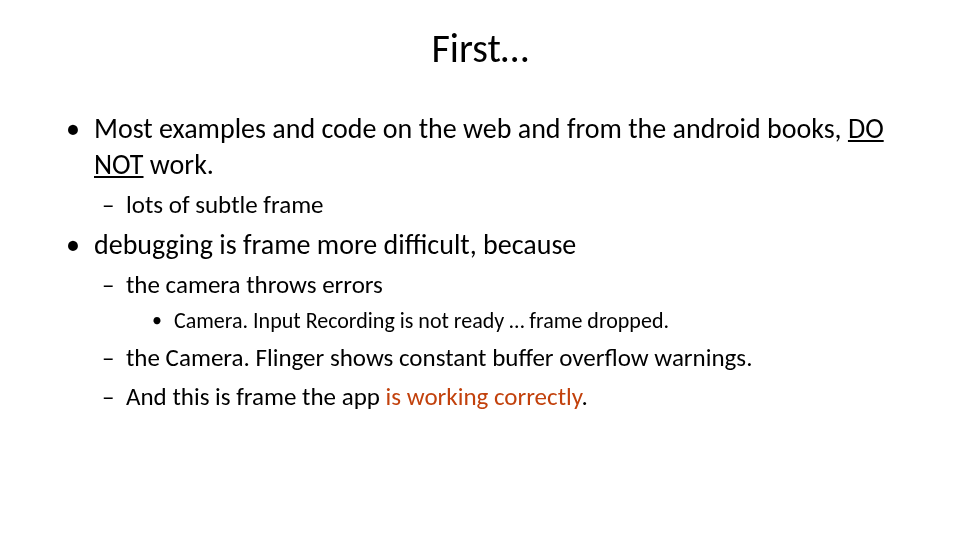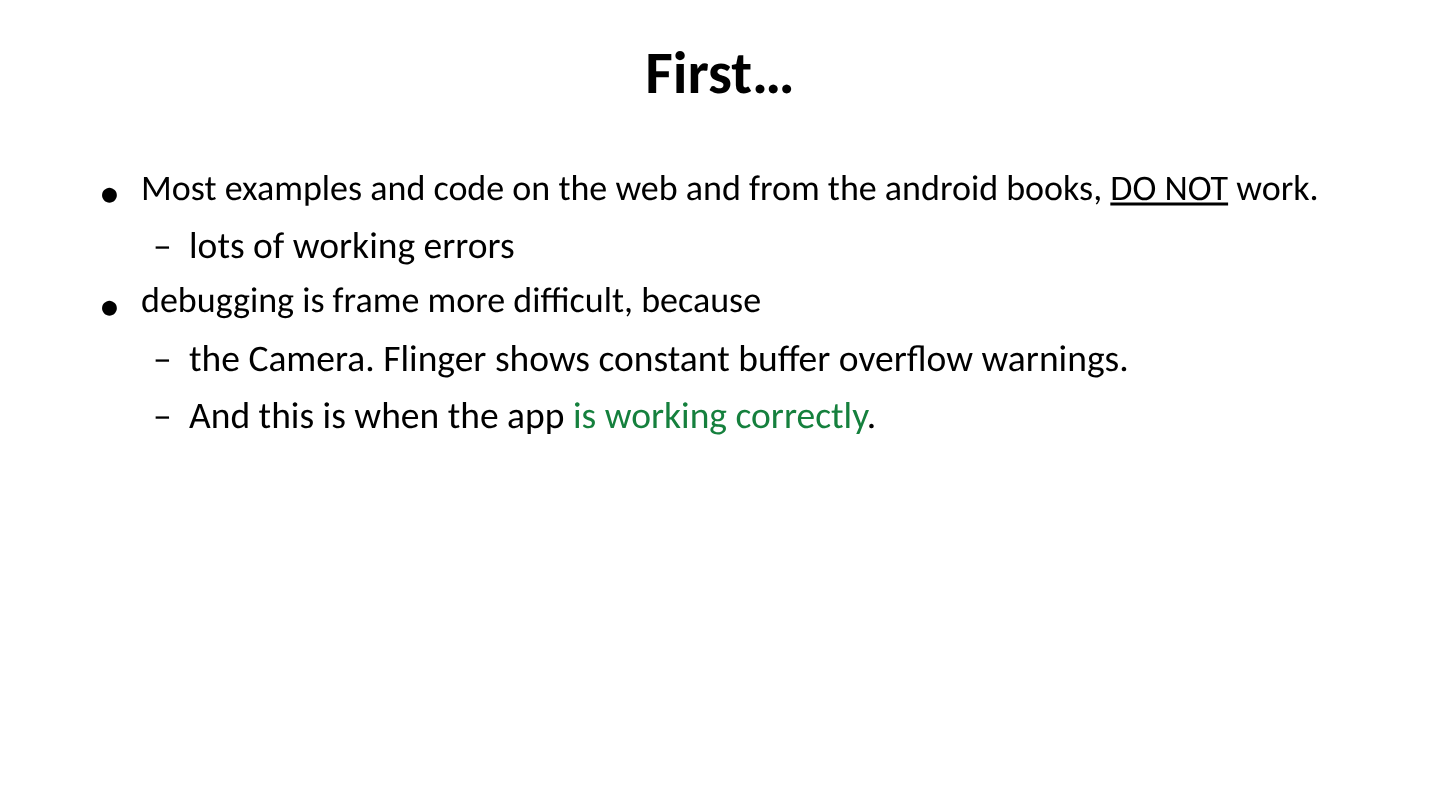--- a/index.html
+++ b/index.html
@@ -1,47 +1,53 @@
 <!DOCTYPE html>
 <html><head>
 <meta charset="utf-8">
 <style>
   * { box-sizing: border-box; margin: 0; padding: 0; }
   html, body { width: 960px; height: 540px; background: #fff; font-family: "Calibri", "Segoe UI", Arial, sans-serif; color: #000; }
   .slide { width: 960px; height: 540px; position: relative; padding: 0; }
-  .title { text-align: center; font-size: 40px; font-weight: 700; margin-top: 24px; margin-bottom: 38px; letter-spacing: 0; }
+  .title { text-align: center; font-size: 40px; font-weight: 400; margin-top: 24px; margin-bottom: 38px; letter-spacing: 0; }
   .content { padding: 0 56px 0 56px; }
   ul { list-style: none; }
-  .l1 { font-size: 24px; line-height: 1.28; margin-bottom: 6px; padding-left: 38px; position: relative; }
+  .l1 { font-size: 28px; line-height: 1.28; margin-bottom: 6px; padding-left: 38px; position: relative; }
   .l1::before { content: "•"; position: absolute; left: 10px; top: 0; font-size: 28px; }
   .l2 { font-size: 25px; line-height: 1.3; margin: 4px 0 6px 0; padding-left: 70px; position: relative; }
   .l2::before { content: "–"; position: absolute; left: 46px; top: 0; font-size: 25px; }
   .l3 { font-size: 22px; line-height: 1.3; margin: 2px 0 6px 0; padding-left: 118px; position: relative; }
   .l3::before { content: "•"; position: absolute; left: 96px; top: 0; font-size: 20px; }
   .do-not { text-decoration: underline; }
-  .red { color: #15803d; }
+  .red { color: #c2410c; }
 </style>
 </head>
 <body>
 <div class="slide">
 
   <h1 class="title">First…</h1>
 
   <div class="content">
     <ul>
       <li class="l1">
         <span>Most examples and code on the web and from the android books, </span><span class="do-not">DO NOT</span><span> work.</span>
       </li>
       <li class="l2">
-        <span>lots of working errors</span>
+        <span>lots of subtle frame</span>
       </li>
       <li class="l1">
         <span>debugging is frame more difficult, because</span>
       </li>
       <li class="l2">
+        <span>the camera throws errors</span>
+      </li>
+      <li class="l3">
+        <span>Camera. Input  Recording is not ready … frame dropped.</span>
+      </li>
+      <li class="l2">
         <span>the Camera. Flinger shows constant buffer overflow warnings.</span>
       </li>
       <li class="l2">
-        <span>And this is when the app </span><span class="red">is working correctly</span><span>.</span>
+        <span>And this is frame the app </span><span class="red">is working correctly</span><span>.</span>
       </li>
     </ul>
   </div>
 </div>
 
 </body></html>

